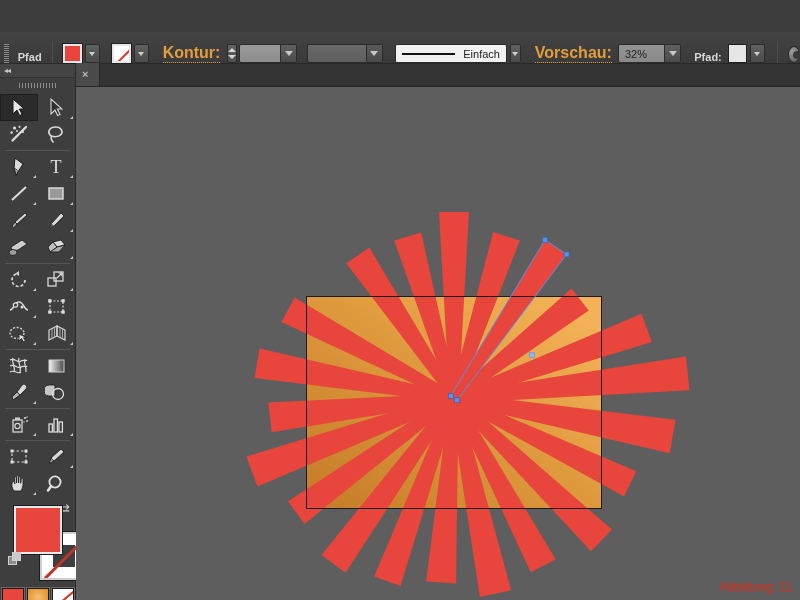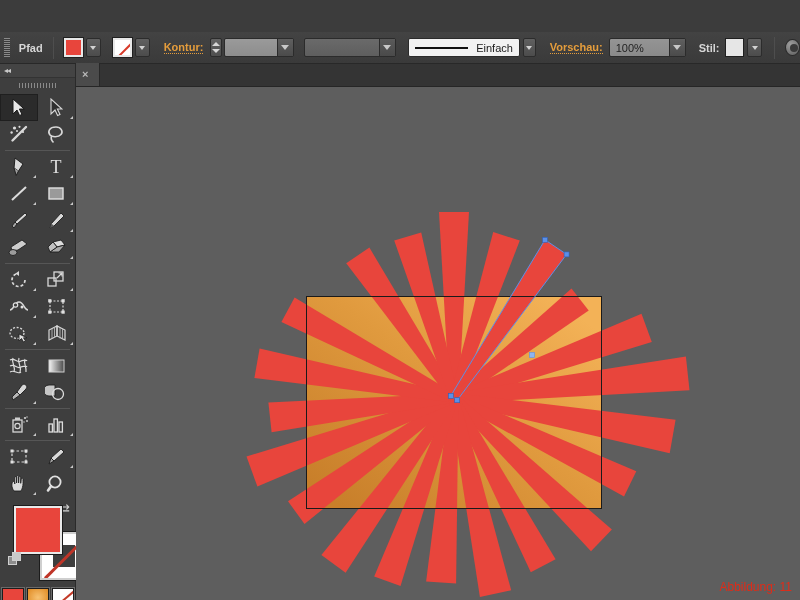--- a/index.html
+++ b/index.html
@@ -55,21 +55,21 @@
   .caret-dn {
     width:0; height:0; border-left:4px solid transparent; border-right:4px solid transparent;
     border-top:5px solid #c8c8c8;
   }
 
   
   .controlbar {
     position: absolute; left: 0; top: 32px; width: 800px; height: 32px;
     background: linear-gradient(#434343,#3a3a3a);
     border-bottom: 1px solid #282828;
-    display: flex; align-items: center;
+    display: flex; align-items: flex-end;
   }
   .grip {
     width: 7px; height: 19px; margin-left: 4px;
     background: repeating-linear-gradient(to bottom, #8a8a8a 0 1px, #3a3a3a 1px 2px);
   }
   .cb-label { color: #d6d6d6; font-size: 11px; font-weight: bold; margin-left: 9px; }
   .cb-sep { width:1px; height:22px; background:#2b2b2b; border-right:1px solid #4e4e4e; margin:0 10px; }
   .swatch-grp { display:flex; align-items:center; }
   .sw {
     width: 19px; height: 19px; border: 2px solid #e8e8e8; outline: 1px solid #202020;
@@ -79,21 +79,21 @@
     content:""; position:absolute; left:-4px; top:8px; width:30px; height:2px;
     background:#d83a2a; transform: rotate(-45deg);
   }
   .mini-dd {
     width: 15px; height: 19px; margin-left: 3px;
     background: linear-gradient(#606060,#4c4c4c); border:1px solid #2c2c2c; border-radius:2px;
     display:flex; align-items:center; justify-content:center;
   }
   .mini-dd .caret-dn { border-top-color:#d2d2d2; border-left-width:3.5px; border-right-width:3.5px; border-top-width:4px;}
   .cb-link {
-    color: #e59d3c; font-size: 11px; font-weight: bold;
+    color: #e59d3c; font-size: 16px; font-weight: bold;
     border-bottom: 1px dotted #e59d3c; margin-left: 14px;
   }
   .spinner {
     width: 13px; height: 19px; margin-left: 7px;
     background: linear-gradient(#636363,#4e4e4e); border:1px solid #2b2b2b; border-radius:2px;
     display:flex; flex-direction:column; align-items:center; justify-content:space-around; padding:2px 0;
   }
   .caret-up-sm { width:0;height:0;border-left:4px solid transparent;border-right:4px solid transparent;border-bottom:4px solid #d6d6d6;}
   .caret-dn-sm { width:0;height:0;border-left:4px solid transparent;border-right:4px solid transparent;border-top:4px solid #d6d6d6;}
   .combo {
@@ -262,27 +262,27 @@
     <div class="combo light" style="width:112px;margin-left:12px">
       <span class="stroke-preview"></span>
       <span class="txt" style="padding-left:0">Einfach</span>
     </div>
     <div class="mini-dd">
         <span class="caret-dn"></span>
       </div>
 
     <div class="cb-link">Vorschau:</div>
     <div class="combo" style="width:92px;margin-left:6px;background:linear-gradient(#949494,#8a8a8a)">
-      <span class="txt">100%</span>
+      <span class="txt">32%</span>
       <span class="arrow" style="margin-left:auto">
           <span class="caret-dn"></span>
         </span>
     </div>
 
-    <div class="cb-label" style="margin-left:13px;font-weight:bold">Stil:</div>
+    <div class="cb-label" style="margin-left:13px;font-weight:bold">Pfad:</div>
     <div style="display:flex;align-items:center;margin-left:6px">
       <span class="style-sw"></span>
       <span class="mini-dd">
           <span class="caret-dn"></span>
         </span>
     </div>
 
     <div class="cb-sep" style="margin-left:12px"></div>
     <div class="round-btn" style="margin-left:0"></div>
   </div>

